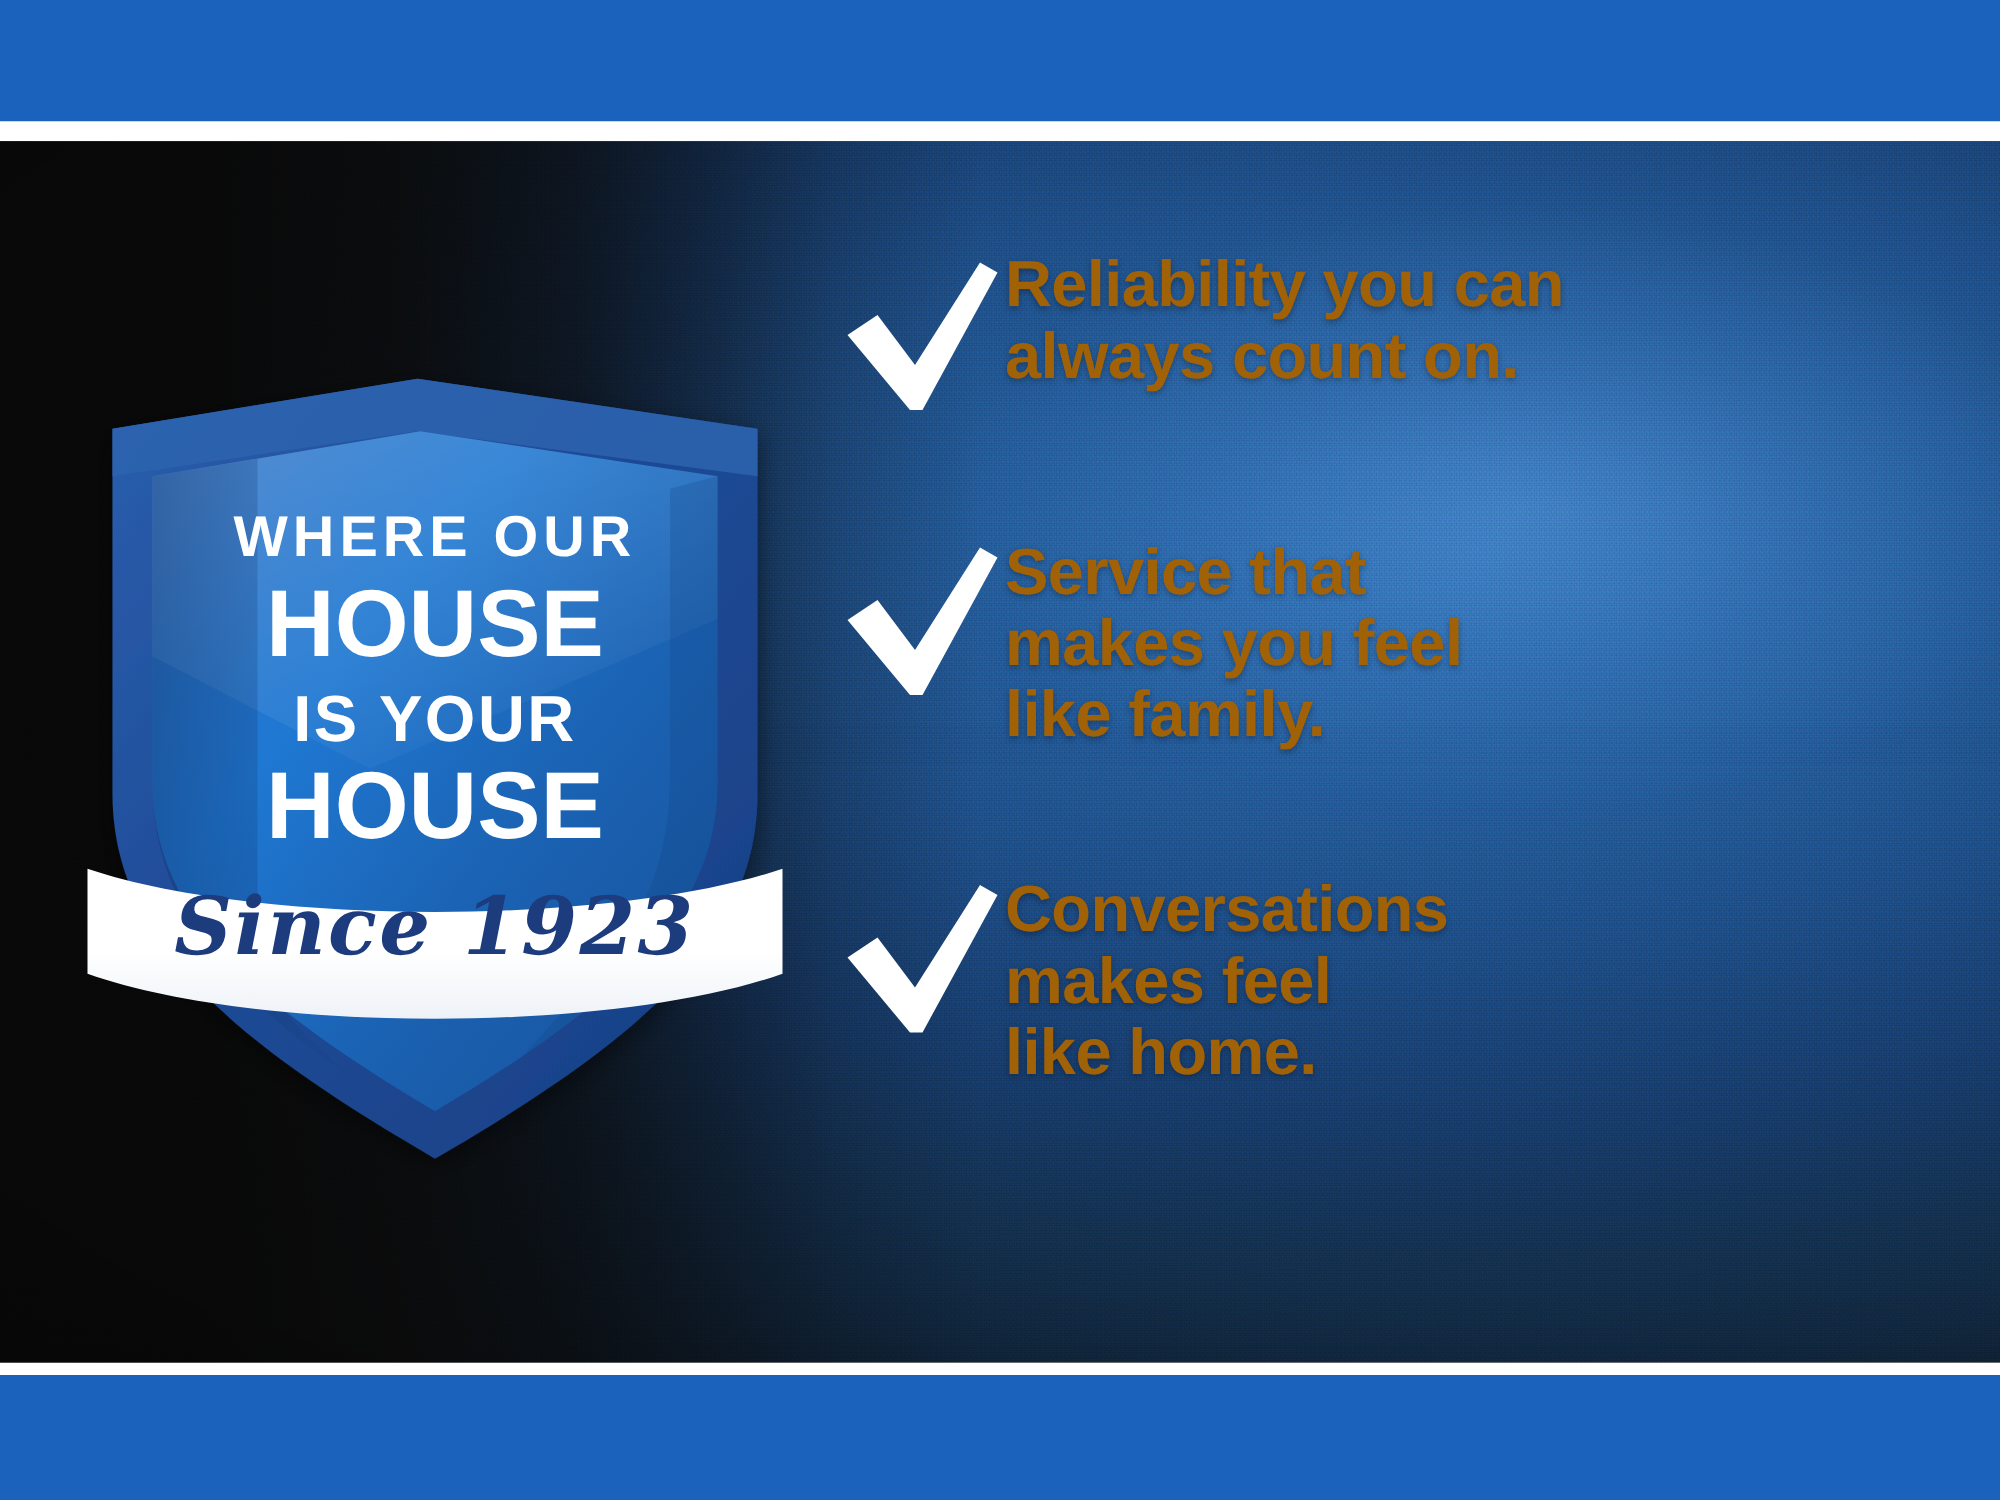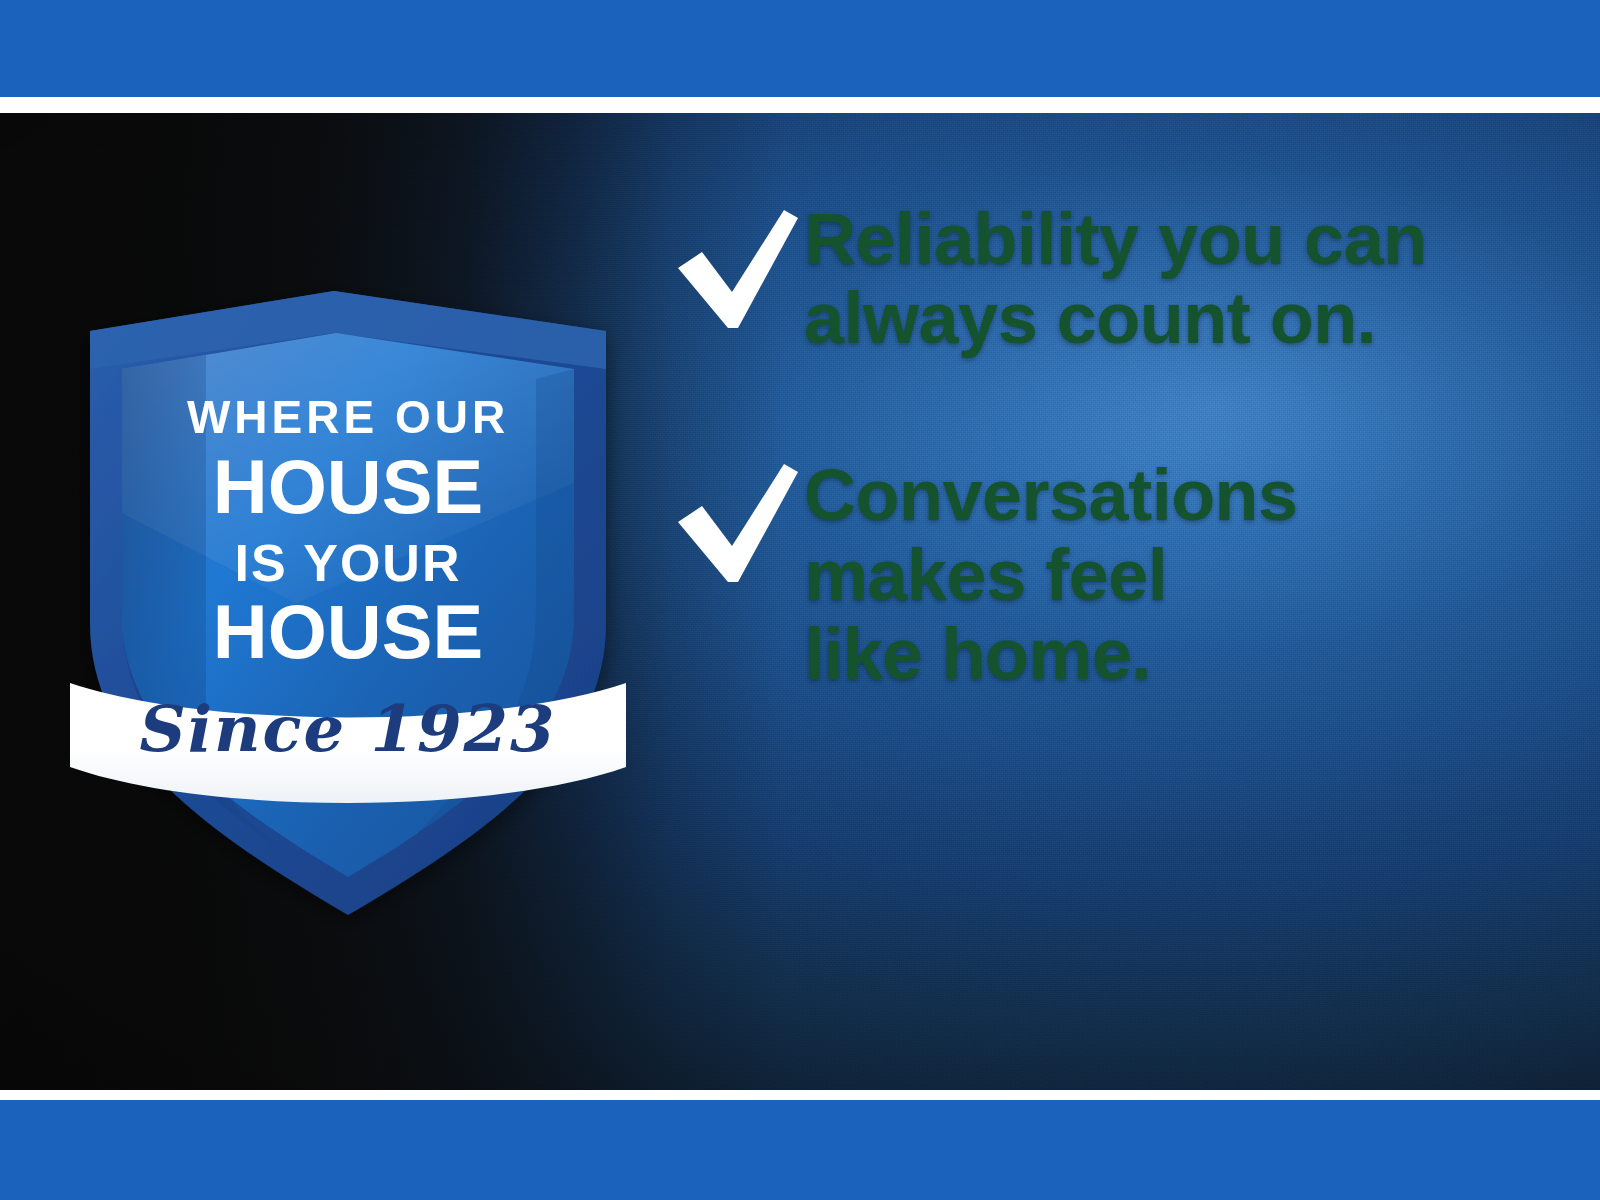--- a/index.html
+++ b/index.html
@@ -104,21 +104,21 @@
       repeating-linear-gradient(0deg,   rgba(255,255,255,0.085) 0px, rgba(255,255,255,0.085) 1px, rgba(0,0,0,0.085) 1px, rgba(0,0,0,0.085) 2px),
       repeating-linear-gradient(90deg,  rgba(255,255,255,0.075) 0px, rgba(255,255,255,0.075) 1px, rgba(0,0,0,0.075) 1px, rgba(0,0,0,0.075) 2px),
       repeating-linear-gradient(53deg,  rgba(255,255,255,0.055) 0px, rgba(255,255,255,0.055) 1px, rgba(0,0,0,0.055) 1px, rgba(0,0,0,0.055) 3px),
       repeating-linear-gradient(127deg, rgba(255,255,255,0.05) 0px, rgba(255,255,255,0.05) 1px, rgba(0,0,0,0.05) 1px, rgba(0,0,0,0.05) 3px);
   }
 
   
   .emblem {
     position: absolute;
     left: 66px;
-    top: 183px;
+    top: 195px;
     width: 560px;
     height: 740px;
     z-index: 4;
   }
   .emblem svg { display: block; width: 100%; height: 100%; overflow: visible; }
 
   .shield-line {
     font-family: "Liberation Sans", sans-serif;
     font-weight: bold;
     fill: #ffffff;
@@ -157,24 +157,24 @@
   .check-icon {
     flex: 0 0 auto;
     width: 132px;
     height: 126px;
     margin-top: 6px;
   }
   .check-icon svg { display: block; width: 100%; height: 100%; }
 
   .benefit-text {
     flex: 1 1 auto;
-    color: #14532d;
+    color: #a16207;
     font-family: "Liberation Sans", sans-serif;
     font-weight: bold;
-    font-size: 72px;
+    font-size: 52px;
     line-height: 1.10;
     letter-spacing: -0.5px;
     white-space: pre-line;
     text-shadow: 0 2px 5px rgba(0,0,0,0.30);
     padding-top: 2px;
   }
   .benefit.b1 .benefit-text { padding-top: 0px; }
   .benefit.b2 .benefit-text { padding-top: 2px; }
   .benefit.b3 .benefit-text { padding-top: 2px; }
 </style>
@@ -279,20 +279,30 @@
     <div class="benefit b1">
       <div class="check-icon">
         <svg viewBox="0 0 132 126" xmlns="http://www.w3.org/2000/svg">
           <path d="M 6 62 L 30 46 L 60 86 L 112 4 L 126 12 L 66 122 L 56 122 Z" fill="#ffffff"></path>
         </svg>
       </div>
       <div class="benefit-text">Reliability you can
 always count on.</div>
     </div>
 
+    <div class="benefit b2">
+      <div class="check-icon">
+        <svg viewBox="0 0 132 126" xmlns="http://www.w3.org/2000/svg">
+          <path d="M 6 62 L 30 46 L 60 86 L 112 4 L 126 12 L 66 122 L 56 122 Z" fill="#ffffff"></path>
+        </svg>
+      </div>
+      <div class="benefit-text">Service that
+makes you feel
+like family.</div>
+    </div>
 
     <div class="benefit b3">
       <div class="check-icon">
         <svg viewBox="0 0 132 126" xmlns="http://www.w3.org/2000/svg">
           <path d="M 6 62 L 30 46 L 60 86 L 112 4 L 126 12 L 66 122 L 56 122 Z" fill="#ffffff"></path>
         </svg>
       </div>
       <div class="benefit-text">Conversations
 makes feel
 like home.</div>

